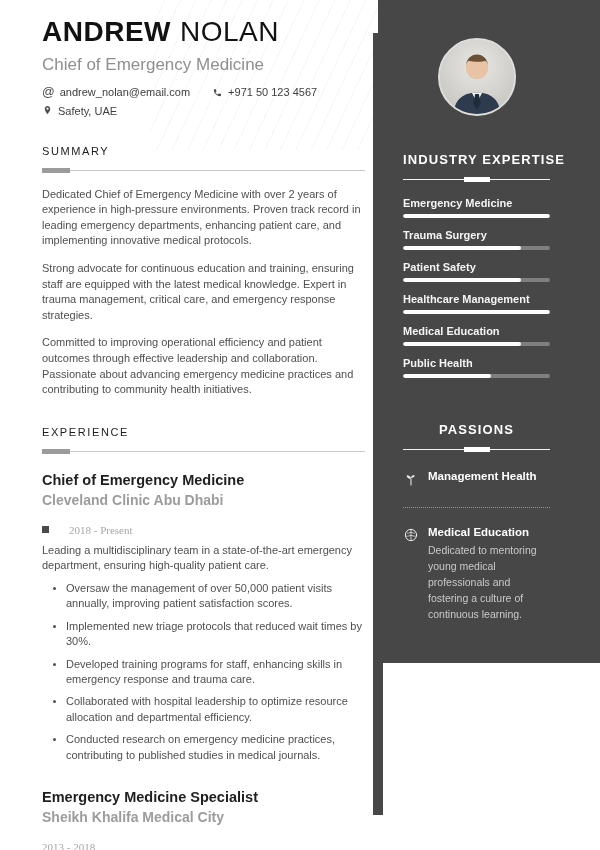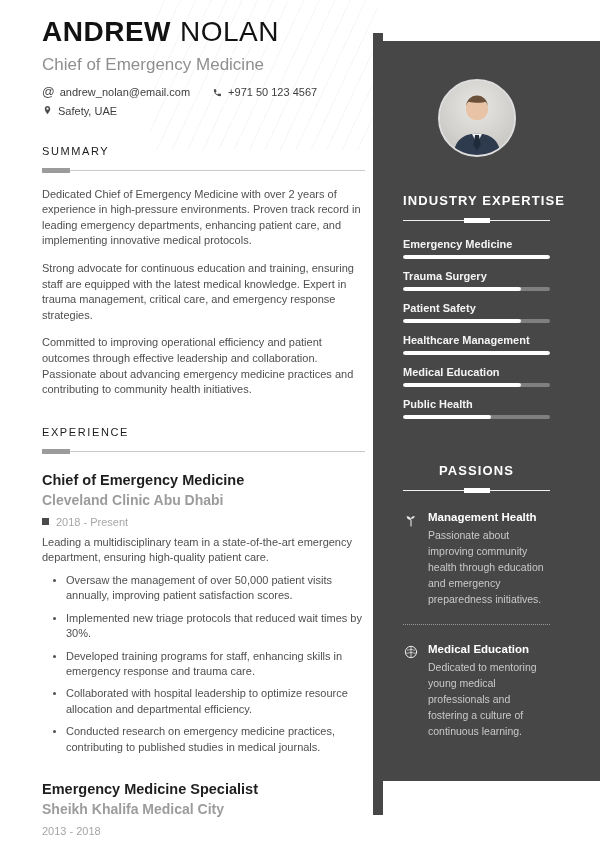--- a/index.html
+++ b/index.html
@@ -33,29 +33,29 @@
   .divider::after  { content:""; position:absolute; left:0; top:0; width:28px; height:5px; background:#9b9b9b; }
 
   .summary-body { margin-top:14px; }
   .summary-body p { margin:0 0 12px; font-size:11px; line-height:1.42; color:#4f4f4f; }
 
   .exp-body { margin-top:4px; }
   .job { margin-top:18px; }
   .job + .job { margin-top:26px; }
   .job-title { font-size:14.5px; font-weight:700; color:#1f1f1f; }
   .company   { margin-top:4px; font-size:14px; font-weight:700; color:#9c9c9c; }
-  .daterow   { margin-top:8px; display:flex; align-items:center; gap:7px; font-size:11px; color:#a6a6a6; }
+  .daterow   { margin-top:16px; display:flex; align-items:center; gap:20px; font-size:11px; color:#a6a6a6;font-family:Liberation Serif, serif; }
   .datesq    { width:7px; height:7px; background:#4a4a4a; flex:0 0 auto; }
   .job-desc  { margin-top:7px; font-size:11px; line-height:1.42; color:#4f4f4f; }
   ul.bullets { margin:7px 0 0; padding-left:24px; }
   ul.bullets li { font-size:11px; line-height:1.4; color:#4f4f4f; margin-bottom:7px; }
   ul.bullets li::marker { color:#4f4f4f; font-size:10px; }
 
   
-  .sidebar { position:absolute; left:378px; top:0; width:222px; height:740px; background:#474747;margin-top:41px; }
+  .sidebar { position:absolute; left:378px; top:0; width:222px; height:663px; background:#474747; }
   .sidebar-notch { position:absolute; left:373px; top:33px; width:10px; height:782px; background:#474747; }
   .sb-inner { position:absolute; left:25px; top:0; width:147px; }
   .photo-wrap {
     margin:38px auto 0; width:78px; height:78px; border-radius:50%;
     border:2px solid #dedede; overflow:hidden; background:#cfcfcf;
   }
   .photo-wrap svg { display:block; width:100%; height:100%; }
   .sb-section { margin-top:36px; }
   .sb-h { margin:0; font-size:13px; font-weight:800; letter-spacing:1.1px; color:#ffffff; text-align:center; white-space:nowrap; }
   .sb-divider { margin-top:10px; height:5px; position:relative; }
@@ -230,21 +230,20 @@
           <div class="passion">
             <span class="p-icon">
               <svg width="16" height="16" viewBox="0 0 24 24" fill="none" stroke="currentColor" stroke-width="1.6" stroke-linecap="round">
                 <path d="M12 21v-9"></path>
                 <path d="M12 12C12 8.5 9.5 6.5 5.5 6.5 5.5 10.5 8.5 12 12 12z" fill="currentColor" stroke="none"></path>
                 <path d="M12 10.5c0-2.8 2.2-4.5 5.5-4.5 0 3.2-2.3 4.5-5.5 4.5z" fill="currentColor" stroke="none"></path>
               </svg>
             </span>
             <div class="p-text">
               <div class="p-title">Management Health</div>
-              <div class="p-desc">Passionate about improving community health through education and emergency preparedness initiatives.</div>
             </div>
           </div>
 
           <div class="dotted"></div>
 
           <div class="passion">
             <span class="p-icon">
               <svg width="16" height="16" viewBox="0 0 24 24" fill="none" stroke="currentColor" stroke-width="1.5" stroke-linecap="round">
                 <circle cx="12" cy="12" r="8.5"></circle>
                 <path d="M12 3.5v17" stroke-width="1.2"></path>

